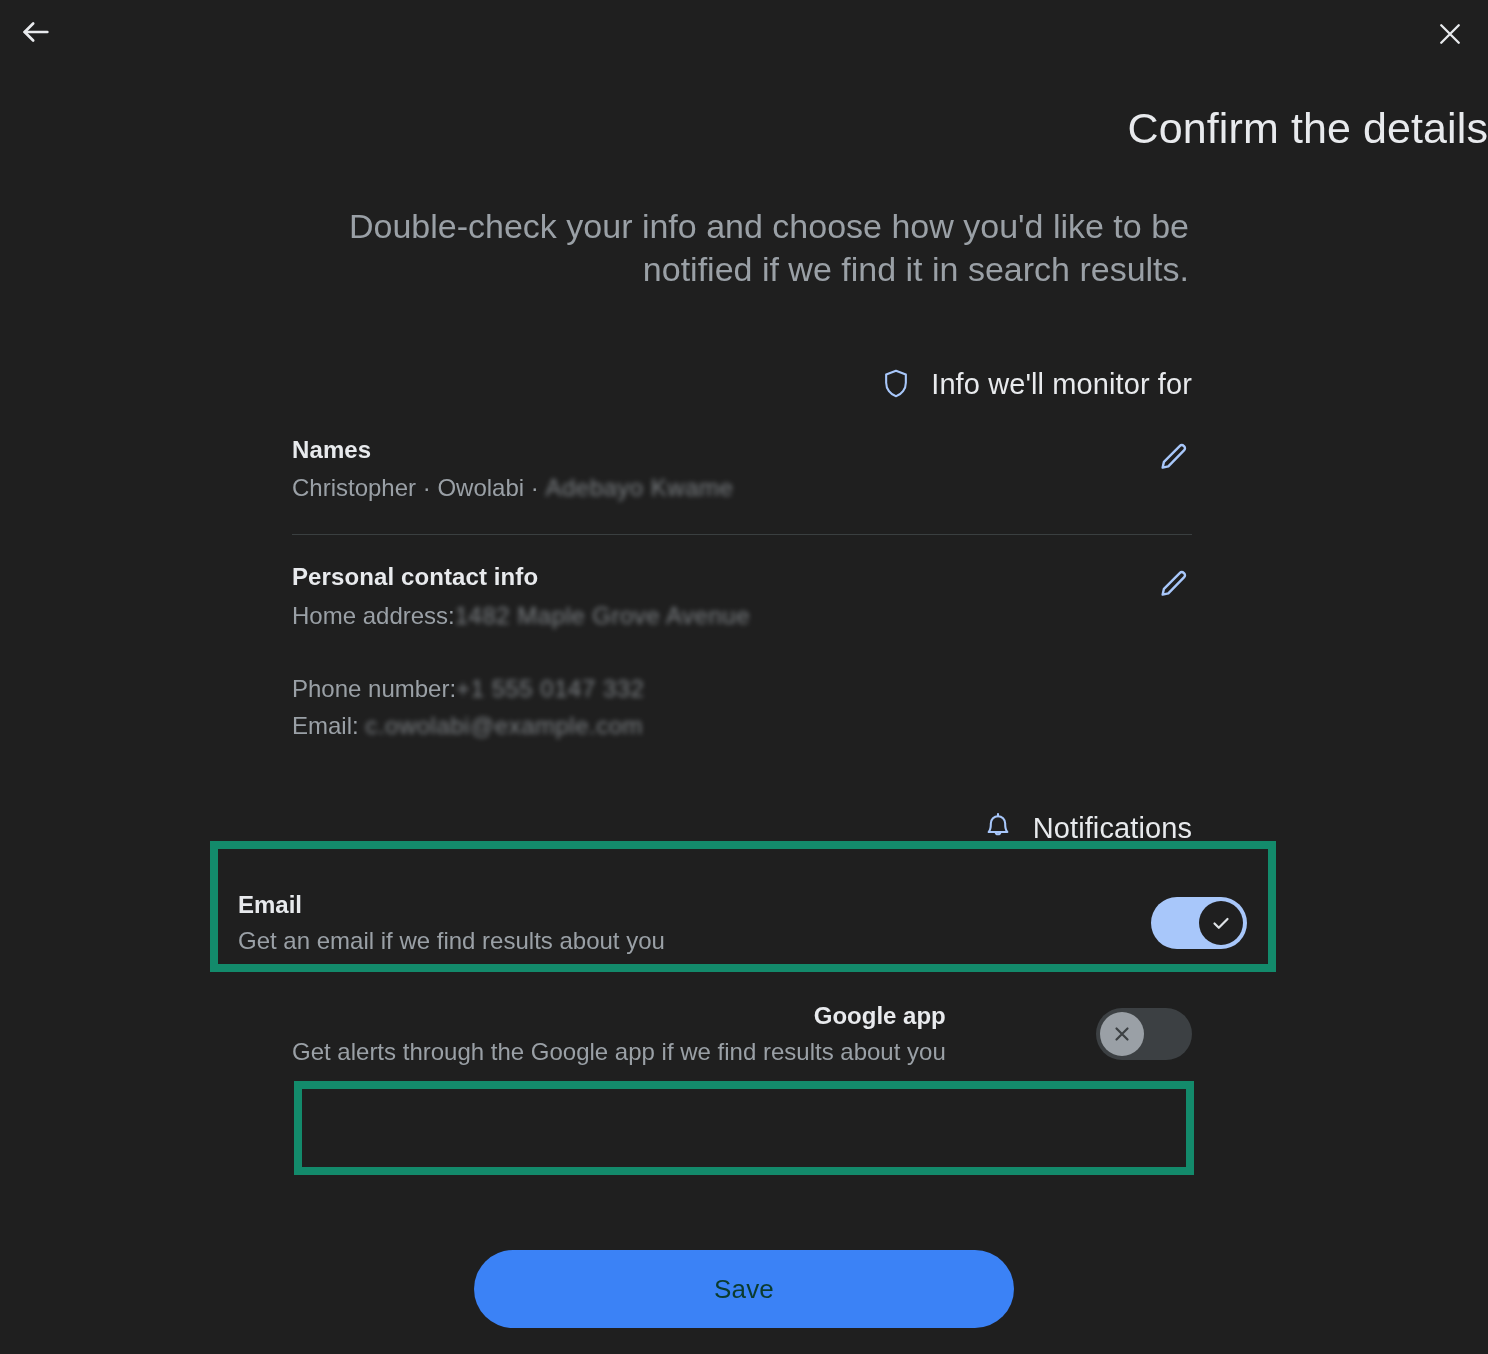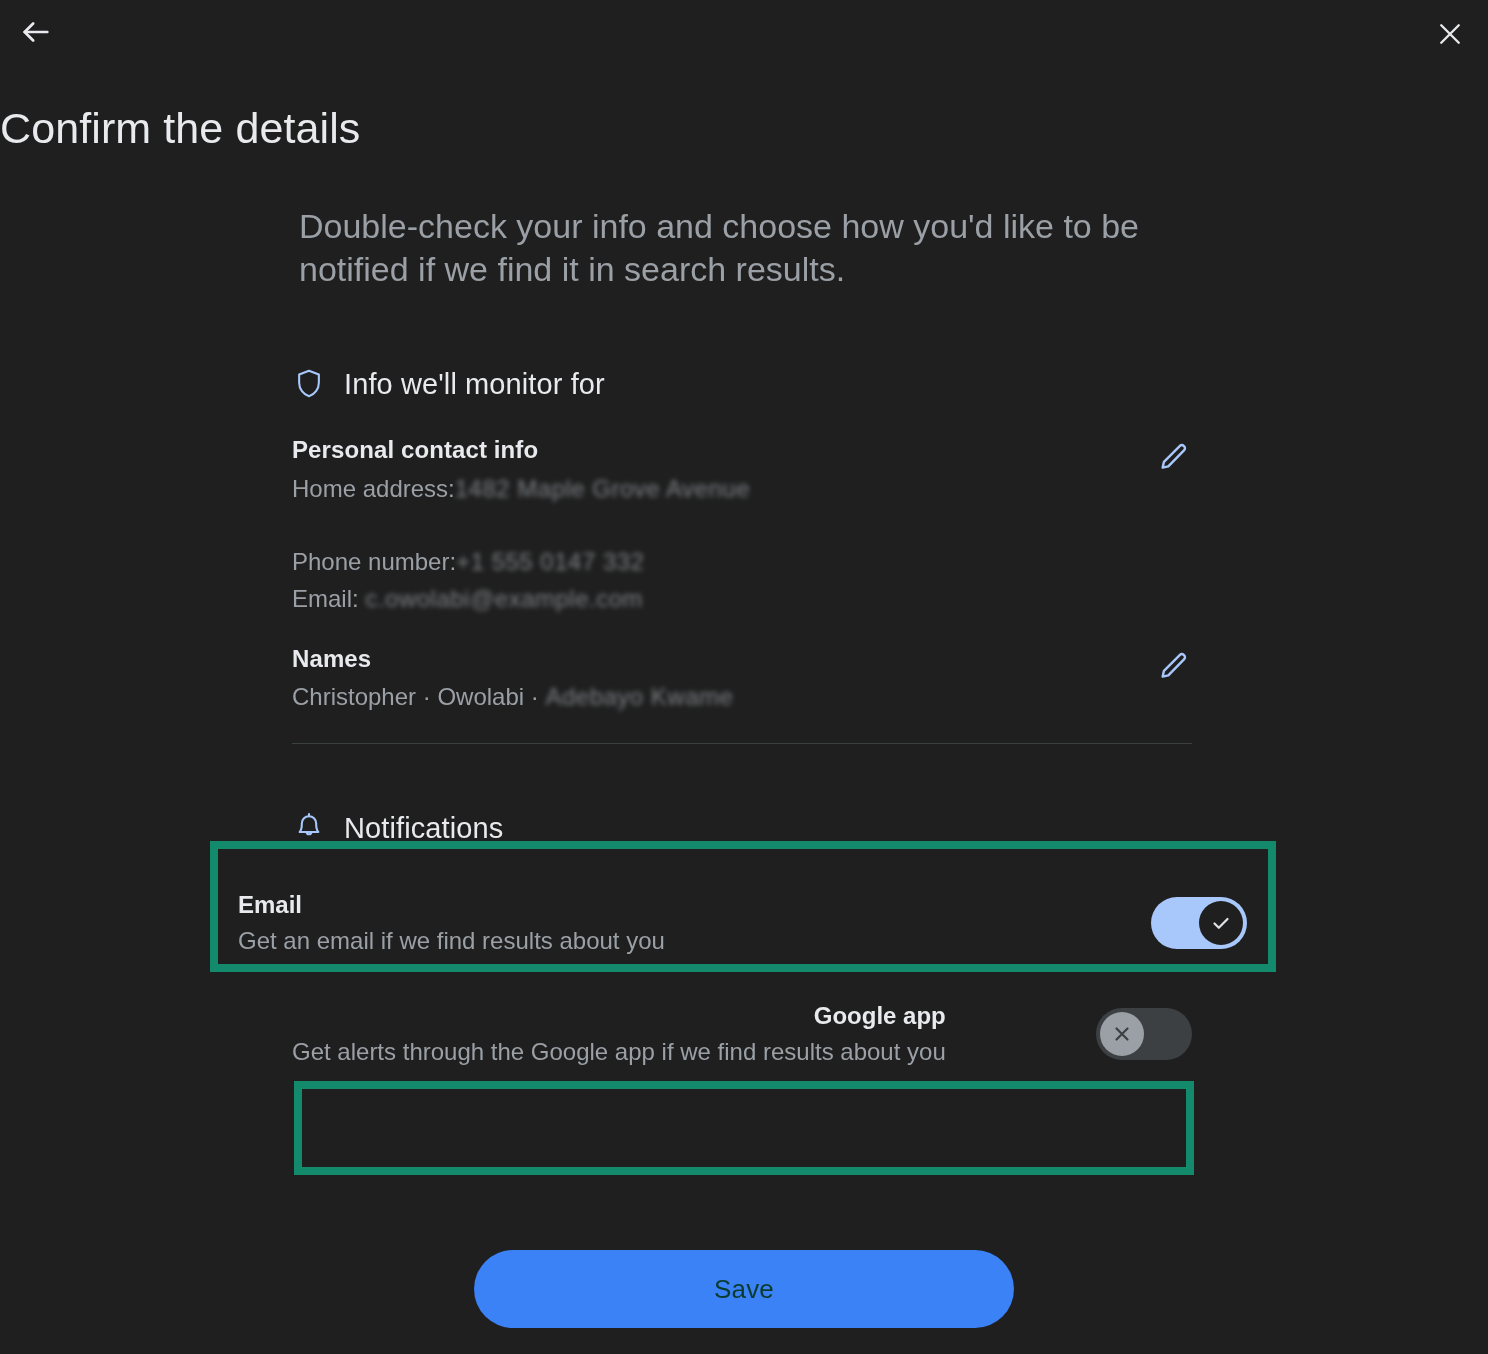--- a/index.html
+++ b/index.html
@@ -38,21 +38,21 @@
   .nav-back { left: 12px; top: 8px; }
   .nav-close { right: 14px; top: 10px; }
   .nav-icon svg { display: block; }
 
   
   .header {
     position: absolute;
     top: 104px;
     left: 0;
     width: 1488px;
-    text-align: left;
+    text-align: right;
   }
   .page-title {
     font-size: 43px;
     font-weight: 400;
     color: #e8eaed;
     letter-spacing: 0.1px;
     line-height: 1.15;
   }
   .page-subtitle {
     margin: 52px auto 0;
@@ -69,20 +69,21 @@
     top: 360px;
     left: 292px;
     width: 900px;
   }
 
   .section-head {
     display: flex;
     align-items: center;
     gap: 18px;
     height: 48px;
+    justify-content: flex-end;
   }
   .section-head .sec-icon {
     width: 34px;
     height: 34px;
     display: flex;
     align-items: center;
     justify-content: center;
     flex: 0 0 auto;
   }
   .section-title {
@@ -292,51 +293,51 @@
     <div class="section-head">
       <span class="sec-icon">
         <svg width="30" height="32" viewBox="0 0 24 26" fill="none" stroke="#a8c7fa" stroke-width="1.7" stroke-linejoin="round">
           <path d="M12 2.2 4 5.3v6.6c0 5.2 3.4 9.7 8 11.1 4.6-1.4 8-5.9 8-11.1V5.3z"></path>
         </svg>
       </span>
       <span class="section-title">Info we'll monitor for</span>
     </div>
 
     <div class="info-row">
+      <div class="info-label">Names</div>
+      <div class="info-value">
+        <span>Christopher · Owolabi · </span><span class="redacted">Adebayo Kwame</span>
+      </div>
+      <div class="edit-btn">
+        <svg width="34" height="34" viewBox="0 0 24 24" fill="none" stroke="#a8c7fa" stroke-width="1.7" stroke-linejoin="round">
+          <path d="M4 20.2l.9-4.1L16.2 4.8a1.8 1.8 0 0 1 2.6 0l.4.4a1.8 1.8 0 0 1 0 2.6L8 19.3z"></path>
+        </svg>
+      </div>
+      <div class="divider"></div>
+    </div>
+
+    <div class="info-row">
       <div class="info-label">Personal contact info</div>
       <div class="contact-lines">
         <div class="contact-line">
           <span>Home address:</span><span class="redacted">1482 Maple Grove Avenue</span>
         </div>
         <div class="contact-gap"></div>
         <div class="contact-line">
           <span>Phone number:</span><span class="redacted">+1 555 0147 332</span>
         </div>
         <div class="contact-line">
           <span>Email: </span><span class="redacted">c.owolabi@example.com</span>
         </div>
       </div>
       <div class="edit-btn">
         <svg width="34" height="34" viewBox="0 0 24 24" fill="none" stroke="#a8c7fa" stroke-width="1.7" stroke-linejoin="round">
           <path d="M4 20.2l.9-4.1L16.2 4.8a1.8 1.8 0 0 1 2.6 0l.4.4a1.8 1.8 0 0 1 0 2.6L8 19.3z"></path>
         </svg>
       </div>
-    </div>
-
-    <div class="info-row">
-      <div class="info-label">Names</div>
-      <div class="info-value">
-        <span>Christopher · Owolabi · </span><span class="redacted">Adebayo Kwame</span>
-      </div>
-      <div class="edit-btn">
-        <svg width="34" height="34" viewBox="0 0 24 24" fill="none" stroke="#a8c7fa" stroke-width="1.7" stroke-linejoin="round">
-          <path d="M4 20.2l.9-4.1L16.2 4.8a1.8 1.8 0 0 1 2.6 0l.4.4a1.8 1.8 0 0 1 0 2.6L8 19.3z"></path>
-        </svg>
-      </div>
-      <div class="divider"></div>
     </div>
 
     <div class="section-head notif-head">
       <span class="sec-icon">
         <svg width="28" height="32" viewBox="0 0 22 26" fill="none" stroke="#a8c7fa" stroke-width="1.7" stroke-linejoin="round" stroke-linecap="round">
           <path d="M11 3.4a5.8 5.8 0 0 0-5.8 5.8c0 5.4-1.8 7-1.8 7h15.2s-1.8-1.6-1.8-7A5.8 5.8 0 0 0 11 3.4z"></path>
           <path d="M11 1.6v1.8"></path>
           <path d="M9.1 16.2a1.9 1.9 0 0 0 3.8 0"></path>
         </svg>
       </span>

